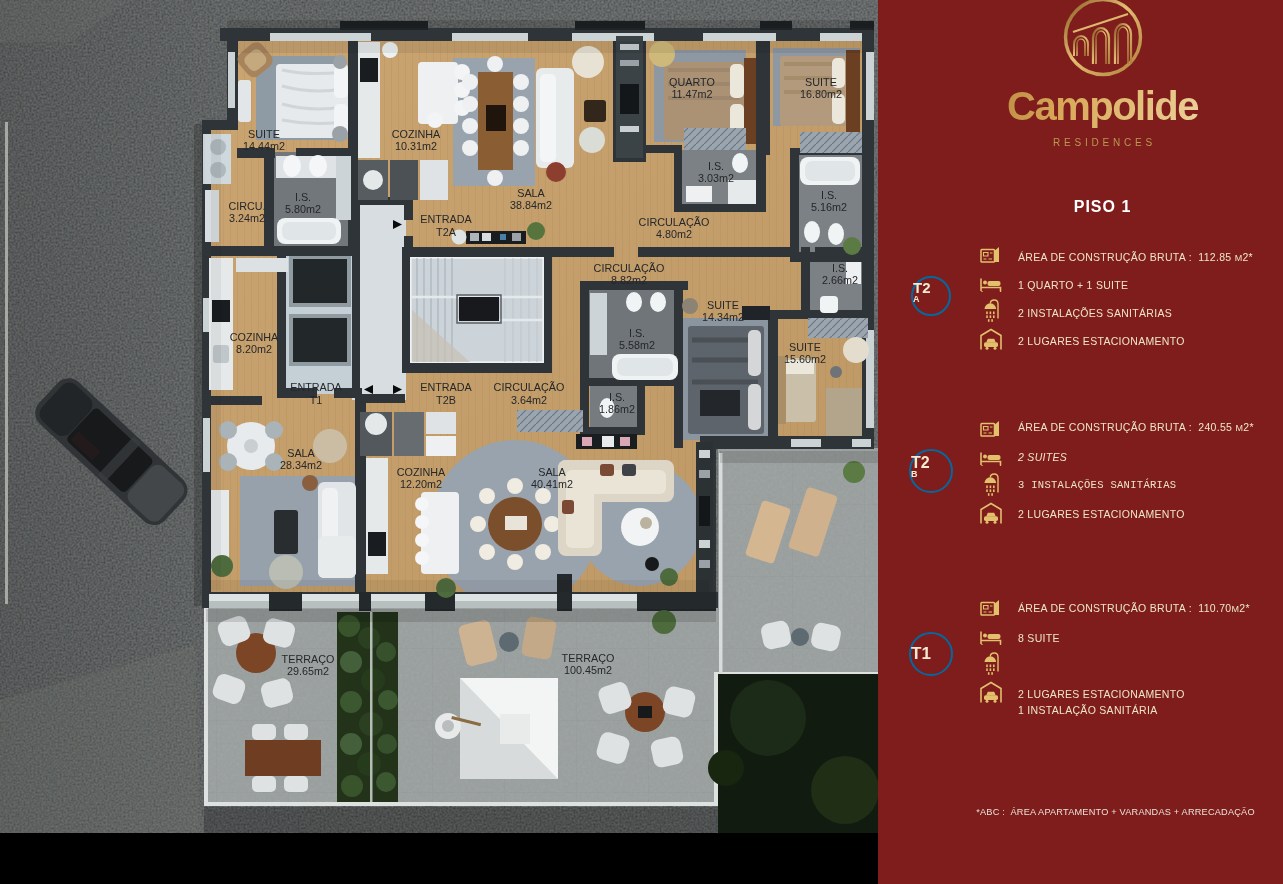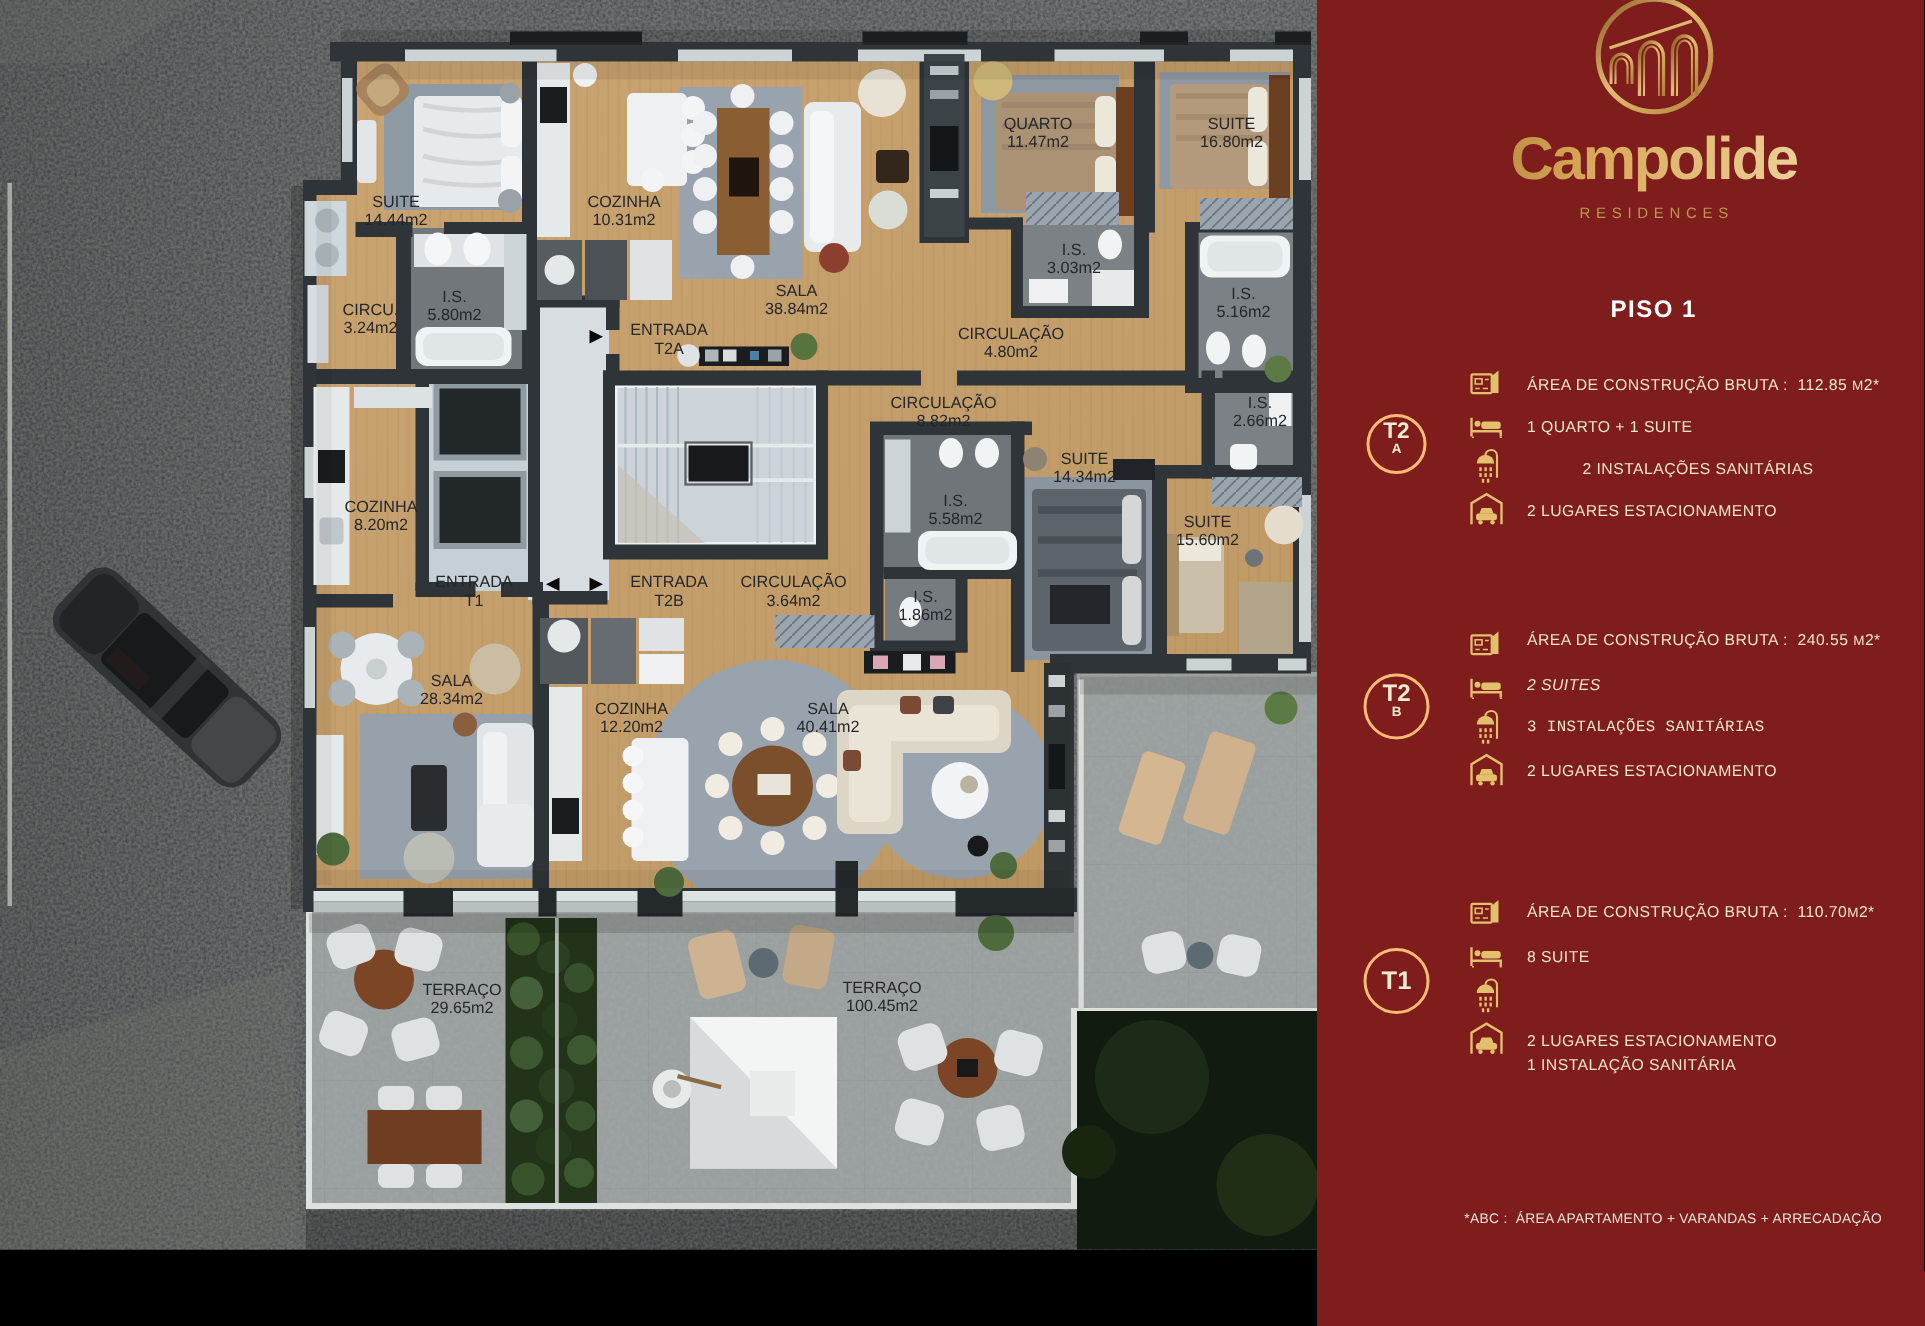--- a/index.html
+++ b/index.html
@@ -1,19 +1,19 @@
 <!DOCTYPE html>
 <html><head>
 <meta charset="utf-8">
 <style>
   html,body{margin:0;padding:0;background:#000;}
   #page{position:relative;width:1283px;height:884px;overflow:hidden;background:#000;font-family:"Liberation Sans",sans-serif;}
   #panel{position:absolute;left:878px;top:0;width:405px;height:884px;background:#7f1d1d;}
   .prow{position:absolute;color:#eee6c6;font-size:10.5px;letter-spacing:.3px;white-space:nowrap;}
-  .badge{position:absolute;border:2px solid #fdba74;border-radius:50%;color:#f2ebd0;text-align:center;}
+  .badge{position:absolute;border:2px solid #0369a1;border-radius:50%;color:#f2ebd0;text-align:left;}
 </style>
 </head>
 <body>
 <div id="page">
 <svg id="plan" width="880" height="884" viewBox="0 0 880 884" xmlns="http://www.w3.org/2000/svg">
 <defs>
   <filter id="nz" x="0" y="0" width="100%" height="100%">
     <feTurbulence type="fractalNoise" baseFrequency="0.5" numOctaves="3" seed="7"></feTurbulence>
     <feColorMatrix type="matrix" values="0 0 0 0 0.82 0 0 0 0 0.84 0 0 0 0 0.80 0 0 0 0.22 0"></feColorMatrix>
     <feComposite operator="over" in2="SourceGraphic"></feComposite>
@@ -799,21 +799,21 @@
 
 <div class="badge" style="left:33px;top:276px;width:36px;height:36px;">
 <div style="font-size:15px;font-weight:bold;margin-top:3px;line-height:14px;">T2</div>
 <div style="font-size:9px;font-weight:bold;line-height:9px;">A</div>
 </div>
 
 <div class="prow" style="left:140px;top:251px;">ÁREA DE CONSTRUÇÃO BRUTA :&nbsp; 112.85 <span style="font-size:9px;">M</span>2*</div>
 
 <div class="prow" style="left:140px;top:279px;">1 QUARTO + 1 SUITE</div>
 
-<div class="prow" style="left:140px;top:307px;margin-left:37px;">2 INSTALAÇÕES SANITÁRIAS</div>
+<div class="prow" style="left:140px;top:307px;">2 INSTALAÇÕES SANITÁRIAS</div>
 
 <div class="prow" style="left:140px;top:335px;">2 LUGARES ESTACIONAMENTO</div>
 
 <div class="badge" style="left:31px;top:449px;width:40px;height:40px;">
 <div style="font-size:16px;font-weight:bold;margin-top:4px;line-height:15px;">T2</div>
 <div style="font-size:9px;font-weight:bold;line-height:9px;">B</div>
 </div>
 
 <div class="prow" style="left:140px;top:421px;text-align:right;">ÁREA DE CONSTRUÇÃO BRUTA :&nbsp; 240.55 <span style="font-size:9px;">M</span>2*</div>
 

